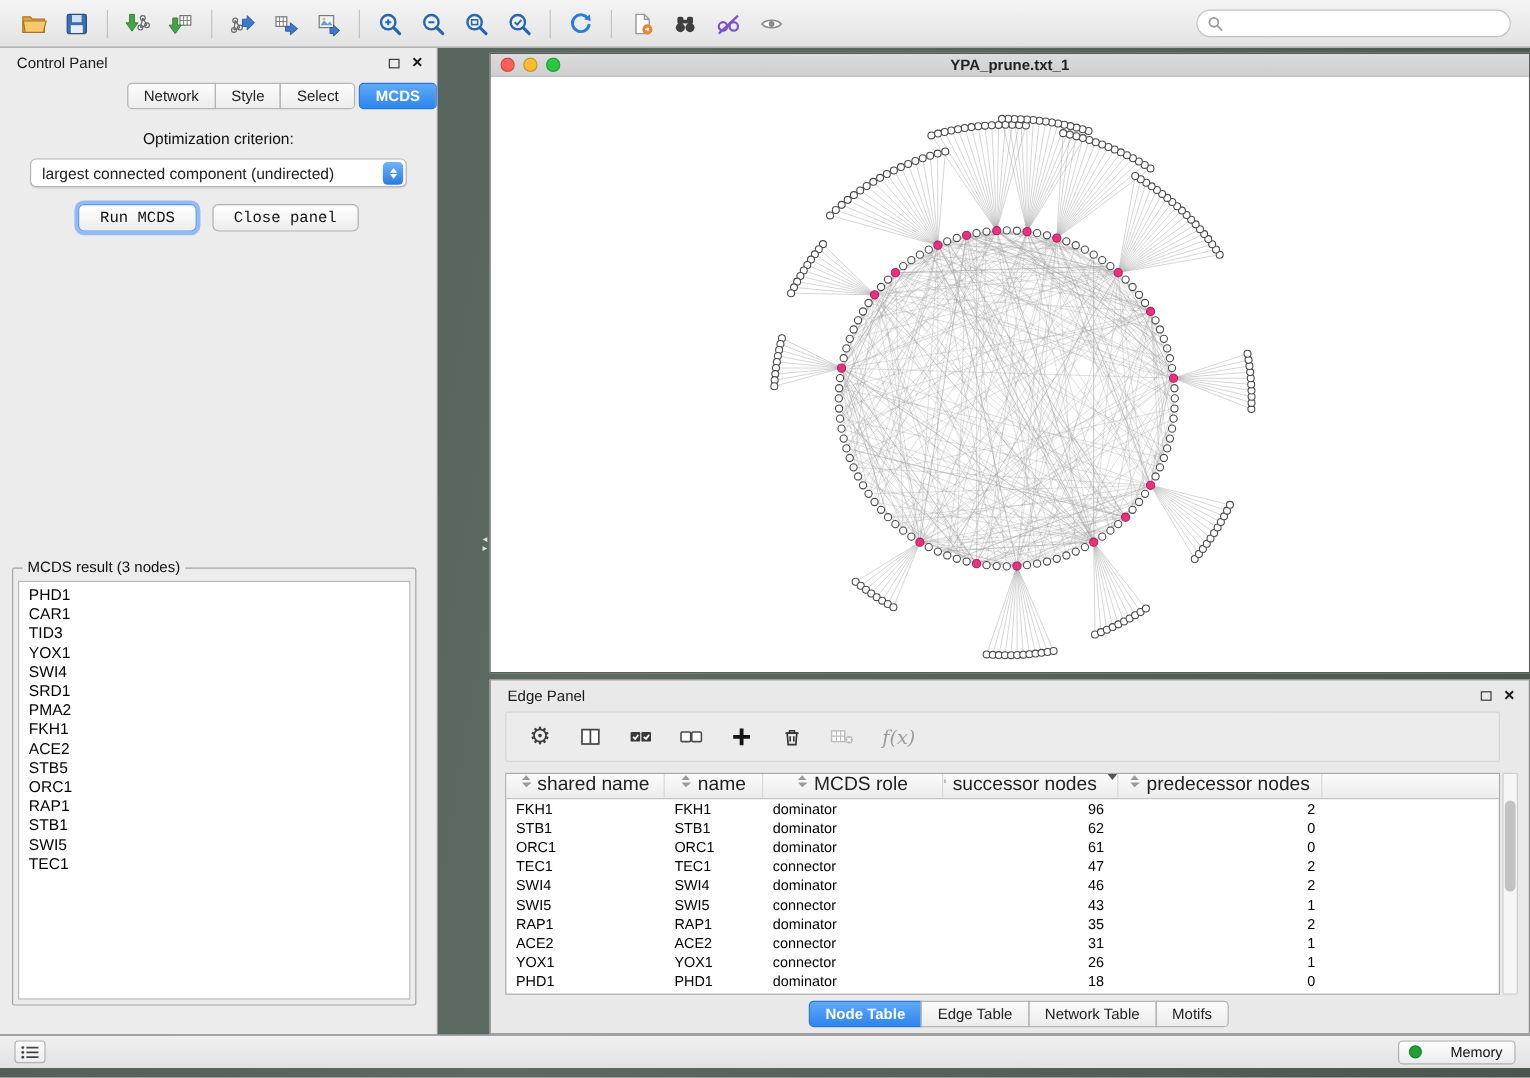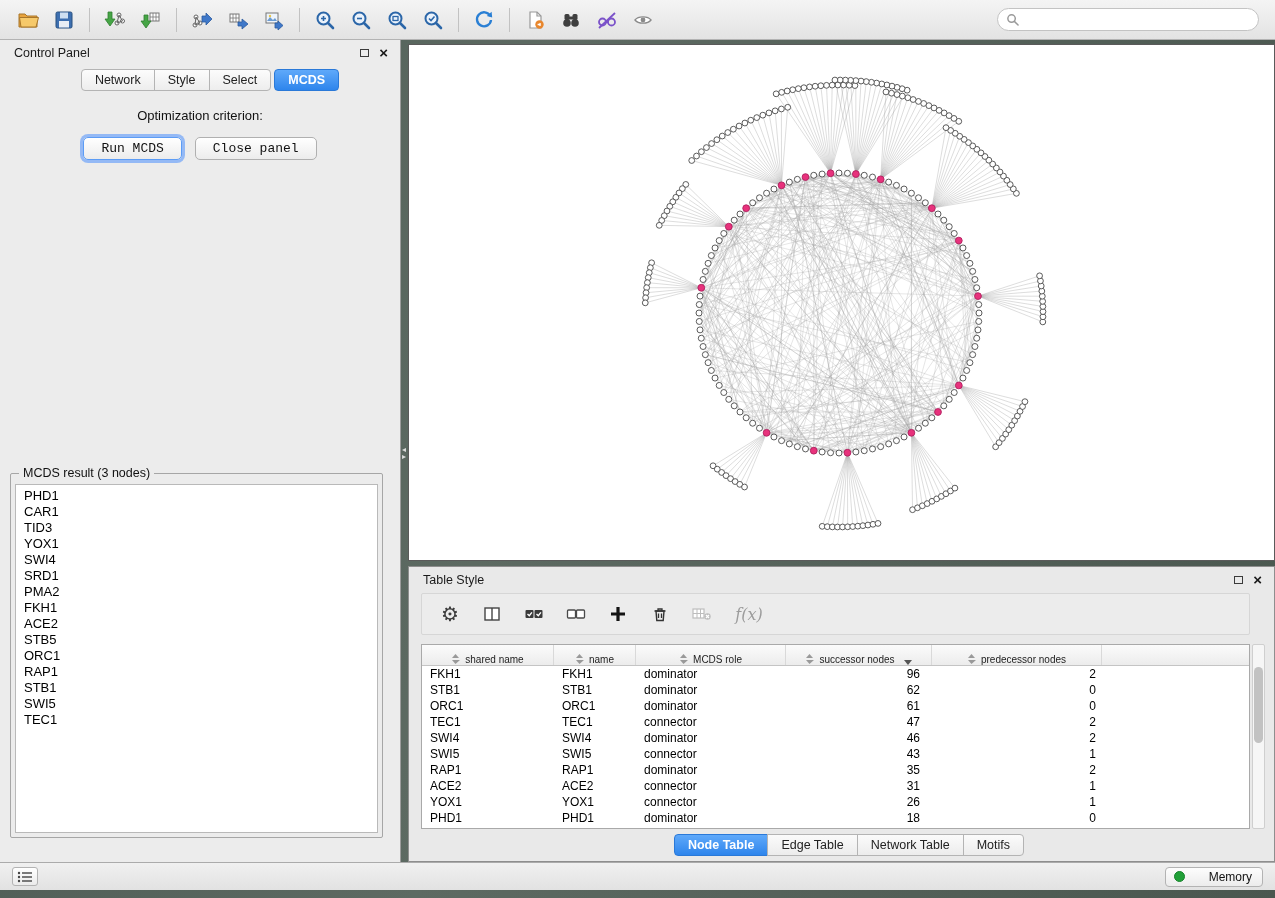--- a/index.html
+++ b/index.html
@@ -20,29 +20,29 @@
   .tb-btn { width:36px; height:30px; display:flex; align-items:center; justify-content:center; border-radius:4px; }
   .tb-sep { width:1px; height:24px; background:#c2c2c2; margin:0 7px; }
   .search-box {
     margin-left:auto; margin-right:6px; width:262px; height:23px; background:#fff;
     border:1px solid #c3c3c3; border-radius:12px; display:flex; align-items:center; padding:0 8px; gap:5px;
   }
   .search-box input { border:none; outline:none; flex:1; font-size:12.5px; background:transparent; font-family:"Liberation Sans",sans-serif; }
 
   
   .control-panel {
-    position:absolute; left:0; top:40px; width:401px; bottom:36px;
+    position:absolute; left:0; top:40px; width:365px; bottom:36px;
     background:#ececec; border-right:1px solid #9c9c9c;
   }
   .panel-header { display:flex; align-items:center; padding:6px 12px 0 14px; font-size:12.5px; color:#1a1a1a; }
   .win-icons { margin-left:auto; display:flex; align-items:center; gap:10px; }
   .float-box { width:9px; height:8px; border:1.5px solid #3a3a3a; display:inline-block; }
   .close-x { font-size:15px; font-weight:bold; color:#1a1a1a; line-height:10px; cursor:default; }
 
-  .cp-tabs { display:flex; justify-content:center; margin-top:9px;padding-left:20px; }
+  .cp-tabs { display:flex; justify-content:flex-end; margin-top:9px;padding-left:20px; }
   .cp-tab {
     border:1px solid #b4b4b4; background:linear-gradient(#fcfcfc,#ededed);
     padding:3px 13px; font-size:12.5px; margin-left:-1px; color:#222; cursor:default;
   }
   .cp-tab:first-child { border-radius:4px 0 0 4px; margin-left:0; }
   .cp-tab:nth-child(3) { border-radius:0 4px 4px 0; }
   .cp-tab.active {
     background:linear-gradient(#5fa9fa,#2e85ec); color:#fff; border:1px solid #2a79d8;
     border-radius:4px; margin-left:3px; font-weight:bold;
   }
@@ -115,22 +115,22 @@
   .tbl {
     position:absolute; left:12px; right:24px; top:77px; height:185px;
     background:#fff; border:1px solid #a9a9a9; overflow:hidden;
     --cols:132px 82px 150px 146px 170px 1fr;
   }
   .tbl-head {
     display:grid; grid-template-columns:var(--cols); height:21px;
     background:linear-gradient(#fbfbfb,#ececec); border-bottom:1px solid #c4c4c4;
   }
   .th {
-    display:flex; align-items:flex-end; justify-content:center; gap:5px;
-    font-size:10px; color:#222; border-right:1px solid #d9d9d9; overflow:hidden; white-space:nowrap;
+    display:flex; align-items:flex-start; justify-content:center; gap:5px;
+    font-size:16px; color:#222; border-right:1px solid #d9d9d9; overflow:hidden; white-space:nowrap;
   }
   .th:last-child { border-right:none; }
   .combo-arrow { width:0; height:0; border-left:4px solid transparent; border-right:4px solid transparent; border-top:5px solid #555; margin-left:4px; }
   .tbl-row { display:grid; grid-template-columns:var(--cols); height:16px; font-size:12px; color:#000; }
   .td { padding-left:8px; display:flex; align-items:center; overflow:hidden; white-space:nowrap; }
   .td.num { justify-content:flex-end; padding-right:12px; }
   .td.num.pred { padding-right:6px; }
 
   .tbl-scrollbar {
     position:absolute; right:9px; top:77px; height:185px; width:13px;
@@ -310,20 +310,27 @@
       <span class="close-x">×</span>
     </span>
   </div>
   <div class="cp-tabs">
     <div class="cp-tab">Network</div>
     <div class="cp-tab">Style</div>
     <div class="cp-tab">Select</div>
     <div class="cp-tab active">MCDS</div>
   </div>
   <div class="opt-label">Optimization criterion:</div>
+  <div class="select">
+    <span>largest connected component (undirected)</span>
+    <span class="select-arrows">
+        <i class="up"></i>
+        <i class="down"></i>
+      </span>
+  </div>
   <div class="btn-row">
     <button class="btn focus">Run MCDS</button>
     <button class="btn">Close panel</button>
   </div>
   <fieldset class="result-box">
     <legend>MCDS result (3 nodes)</legend>
     <div class="result-list" id="mcds-list">
         <div class="mcds-item">PHD1</div>
         <div class="mcds-item">CAR1</div>
         <div class="mcds-item">TID3</div>
@@ -342,20 +349,26 @@
       </div>
   </fieldset>
 </div>
 
 <span class="splitter-arrows">
     <span>◂</span>
     <span>▸</span>
   </span>
 
 <div class="net-window">
+  <div class="net-titlebar">
+    <span class="tl red"></span>
+    <span class="tl yellow"></span>
+    <span class="tl green"></span>
+    <span class="net-title">YPA_prune.txt_1</span>
+  </div>
   <div class="net-canvas">
     <svg id="net-svg" width="866" height="496" viewBox="0 0 866 496">
         <g stroke="#a0a0a0" stroke-width="0.6" stroke-opacity="0.45">
           <line x1="372.5422072366141" y1="140.33402156110736" x2="314.7822587748881" y2="347.52906454236177"></line>
           <line x1="372.5422072366141" y1="140.33402156110736" x2="299.09772602404195" y2="218.35531581404499"></line>
           <line x1="372.5422072366141" y1="140.33402156110736" x2="509.52906454236177" y2="383.2177412251119"></line>
           <line x1="372.5422072366141" y1="140.33402156110736" x2="357.572706015128" y2="387.8093781222026"></line>
           <line x1="372.5422072366141" y1="140.33402156110736" x2="495.0612440861276" y2="144.0361564085506"></line>
           <line x1="372.5422072366141" y1="140.33402156110736" x2="291.0207576262725" y2="284.87513523574523"></line>
           <line x1="372.5422072366141" y1="140.33402156110736" x2="413.12486476425477" y2="129.02075762627246"></line>
@@ -1141,21 +1154,21 @@
           <circle cx="549.8093781222026" cy="195.57270601512806" r="3.4" fill="#e8327c" stroke="#b02060" stroke-width="0.9"></circle>
           <circle cx="528.9949493661167" cy="366.99494936611666" r="3.4" fill="#e8327c" stroke="#b02060" stroke-width="0.9"></circle>
           <circle cx="404.7642947060532" cy="405.70678697260007" r="3.4" fill="#e8327c" stroke="#b02060" stroke-width="0.9"></circle>
         </g>
       </svg>
   </div>
 </div>
 
 <div class="table-panel">
   <div class="panel-header">
-    <span>Table Style</span>
+    <span>Edge Panel</span>
     <span class="win-icons">
       <span class="float-box"></span>
       <span class="close-x">×</span>
     </span>
   </div>
 
   <div class="tp-toolbar">
     <span class="tp-icon">
         <span class="gear-glyph">⚙</span>
       </span>

